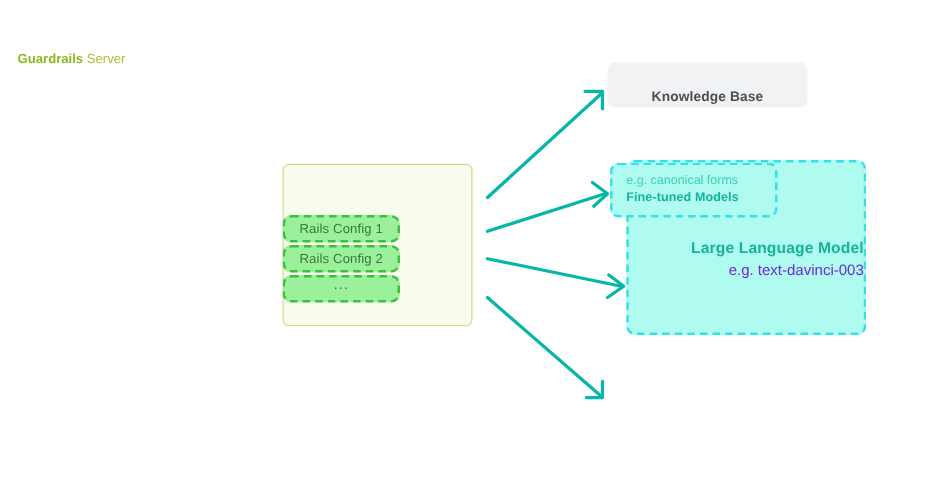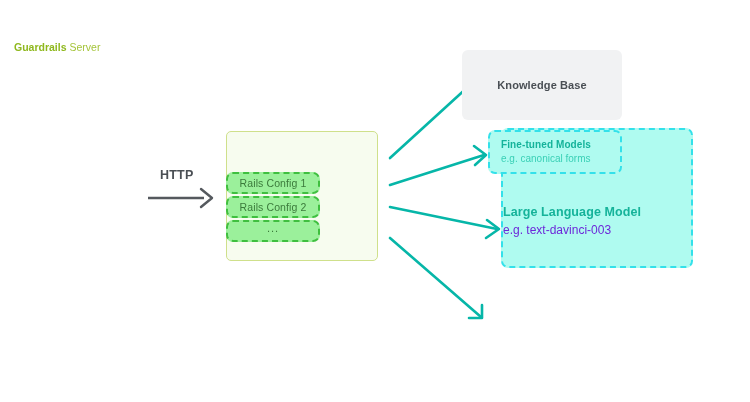--- a/index.html
+++ b/index.html
@@ -53,24 +53,25 @@
   
   #user-code {
     left: 34px;
     top: 173px;
     width: 104px;
     height: 44px;
   }
 
   
   #knowledge-base {
-    left: 462px;
+    left: 486px;
     top: 50px;
     width: 160px;
-    height: 70px;
+    height: 36px;
+    justify-content: flex-end;
   }
 
   
   #action-space {
     left: 486px;
     top: 283px;
     width: 160px;
     height: 55px;
   }
 
@@ -158,22 +159,22 @@
     height: 140px;
     background: #affbf0;
     border: 2px dashed #33e1ea;
     border-radius: 7px;
     box-sizing: border-box;
   }
   #llm-text {
     position: absolute;
     left: 0;
     right: 0;
-    top: 74px;
-    text-align: left;
+    top: 60px;
+    text-align: right;
   }
   #llm-title {
     font-size: 12.5px;
     font-weight: bold;
     color: #15b39a;
     letter-spacing: .1px;
     line-height: 1.35;
   }
   #llm-sub {
     font-size: 12px;
@@ -219,27 +220,20 @@
     height: 402px;
     pointer-events: none;
   }
 </style>
 </head>
 <body>
 
 <div class="canvas">
 
 
-  <div id="http-group">
-    <div id="http-label">HTTP</div>
-    <svg id="http-arrow-svg" width="72" height="24" viewBox="0 0 72 24">
-      <line x1="0" y1="12" x2="56" y2="12" stroke="#55595e" stroke-width="2.4" stroke-linecap="butt"></line>
-      <polyline points="53,3 64,12 53,21" fill="none" stroke="#55595e" stroke-width="2.4" stroke-linecap="round" stroke-linejoin="round"></polyline>
-    </svg>
-  </div>
 
   <div id="guardrails-server"></div>
   <div id="guardrails-title">
     <span class="strong">Guardrails</span><span> Server</span>
   </div>
 
   <div class="rails-config" id="rails-config-1">
     <span>Rails Config 1</span>
   </div>
   <div class="rails-config" id="rails-config-2">
@@ -279,18 +273,18 @@
   </div>
 
   <div id="llm-box">
     <div id="llm-text">
       <div id="llm-title">Large Language Model</div>
       <div id="llm-sub">e.g. text-davinci-003</div>
     </div>
   </div>
 
   <div id="finetuned-box">
+    <div id="finetuned-sub">e.g. canonical forms</div>
     <div id="finetuned-title">Fine-tuned Models</div>
-    <div id="finetuned-sub">e.g. canonical forms</div>
   </div>
 
 
 </div>
 
 </body></html>

